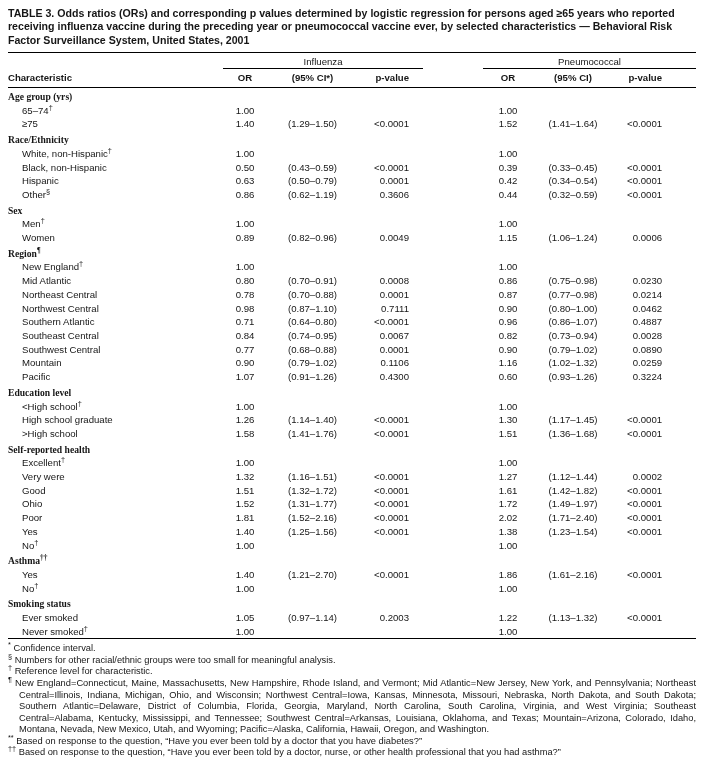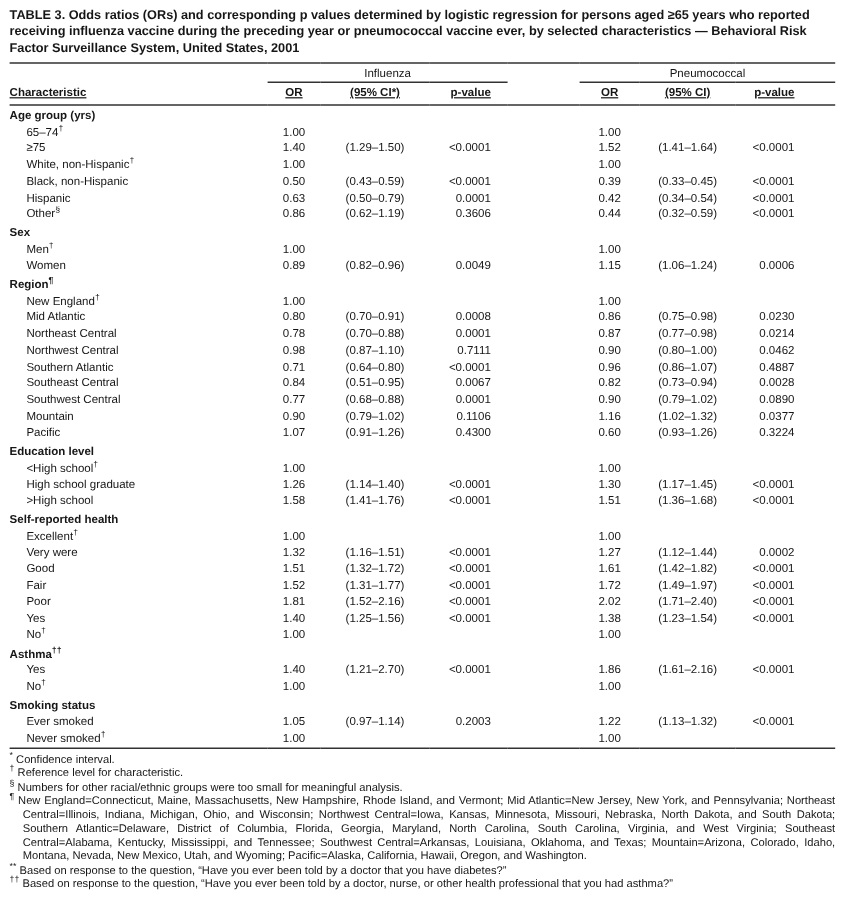--- a/index.html
+++ b/index.html
@@ -31,36 +31,36 @@
     font-weight: 400;
     text-align: center;
     border-bottom: 1px solid #000;
   }
   .header-row th {
     font-weight: 700;
     text-align: center;
     padding: 3px 2px 4px 2px;
     border-bottom: 1px solid #000;
     font-size: 9.6px;
-    text-decoration: underline;
   }
   .header-row th.h-char { text-align: left; padding-left: 0; }
   .header-row th.h-p  { text-align: right; padding-right: 14px; }
   .header-row th.h-p2 { text-align: right; padding-right: 34px; }
   tbody td {
     padding: 1px 2px;
     line-height: 1.22;
     vertical-align: bottom;
     white-space: nowrap;
     overflow: hidden;
   }
   tr.section-row td {
     font-weight: 700;
     padding-top: 3px;
     padding-left: 0;
+    font-family: Liberation Serif, serif;
   }
   td.c-label { padding-left: 14px; }
   td.c-or { text-align: center; }
   td.c-ci { text-align: center; }
   td.c-p  { text-align: right; padding-right: 14px; }
   td.c-p2 { padding-right: 34px; }
   sup { font-size: 7.3px; line-height: 0; }
   .footnotes {
     margin-top: 4px;
     font-size: 9.3px;
@@ -125,20 +125,23 @@
         <tr>
           <td class="c-label">≥75</td>
           <td class="c-or">1.40</td>
           <td class="c-ci">(1.29–1.50)</td>
           <td class="c-p">&lt;0.0001</td>
           <td class="c-spacer"></td>
           <td class="c-or">1.52</td>
           <td class="c-ci">(1.41–1.64)</td>
           <td class="c-p c-p2">&lt;0.0001</td>
         </tr>
+        <tr class="section-row">
+          <td colspan="8">Race/Ethnicity</td>
+        </tr>
         <tr>
           <td class="c-label">White, non-Hispanic<sup>†</sup></td>
           <td class="c-or">1.00</td>
           <td class="c-ci"></td>
           <td class="c-p"></td>
           <td class="c-spacer"></td>
           <td class="c-or">1.00</td>
           <td class="c-ci"></td>
           <td class="c-p c-p2"></td>
         </tr>
@@ -244,21 +247,21 @@
           <td class="c-ci">(0.64–0.80)</td>
           <td class="c-p">&lt;0.0001</td>
           <td class="c-spacer"></td>
           <td class="c-or">0.96</td>
           <td class="c-ci">(0.86–1.07)</td>
           <td class="c-p c-p2">0.4887</td>
         </tr>
         <tr>
           <td class="c-label">Southeast Central</td>
           <td class="c-or">0.84</td>
-          <td class="c-ci">(0.51–0.95)</td>
+          <td class="c-ci">(0.74–0.95)</td>
           <td class="c-p">0.0067</td>
           <td class="c-spacer"></td>
           <td class="c-or">0.82</td>
           <td class="c-ci">(0.73–0.94)</td>
           <td class="c-p c-p2">0.0028</td>
         </tr>
         <tr>
           <td class="c-label">Southwest Central</td>
           <td class="c-or">0.77</td>
           <td class="c-ci">(0.68–0.88)</td>
@@ -269,21 +272,21 @@
           <td class="c-p c-p2">0.0890</td>
         </tr>
         <tr>
           <td class="c-label">Mountain</td>
           <td class="c-or">0.90</td>
           <td class="c-ci">(0.79–1.02)</td>
           <td class="c-p">0.1106</td>
           <td class="c-spacer"></td>
           <td class="c-or">1.16</td>
           <td class="c-ci">(1.02–1.32)</td>
-          <td class="c-p c-p2">0.0377</td>
+          <td class="c-p c-p2">0.0259</td>
         </tr>
         <tr>
           <td class="c-label">Pacific</td>
           <td class="c-or">1.07</td>
           <td class="c-ci">(0.91–1.26)</td>
           <td class="c-p">0.4300</td>
           <td class="c-spacer"></td>
           <td class="c-or">0.60</td>
           <td class="c-ci">(0.93–1.26)</td>
           <td class="c-p c-p2">0.3224</td>
@@ -348,21 +351,21 @@
           <td class="c-label">Good</td>
           <td class="c-or">1.51</td>
           <td class="c-ci">(1.32–1.72)</td>
           <td class="c-p">&lt;0.0001</td>
           <td class="c-spacer"></td>
           <td class="c-or">1.61</td>
           <td class="c-ci">(1.42–1.82)</td>
           <td class="c-p c-p2">&lt;0.0001</td>
         </tr>
         <tr>
-          <td class="c-label">Fair</td>
+          <td class="c-label">Ohio</td>
           <td class="c-or">1.52</td>
           <td class="c-ci">(1.31–1.77)</td>
           <td class="c-p">&lt;0.0001</td>
           <td class="c-spacer"></td>
           <td class="c-or">1.72</td>
           <td class="c-ci">(1.49–1.97)</td>
           <td class="c-p c-p2">&lt;0.0001</td>
         </tr>
         <tr>
           <td class="c-label">Poor</td>
@@ -438,20 +441,20 @@
           <td class="c-spacer"></td>
           <td class="c-or">1.00</td>
           <td class="c-ci"></td>
           <td class="c-p c-p2"></td>
         </tr>
       </tbody>
   </table>
 
   <div class="footnotes">
       <div class="footnote"><sup>*</sup> Confidence interval.</div>
+      <div class="footnote"><sup>§</sup> Numbers for other racial/ethnic groups were too small for meaningful analysis.</div>
       <div class="footnote"><sup>†</sup> Reference level for characteristic.</div>
-      <div class="footnote"><sup>§</sup> Numbers for other racial/ethnic groups were too small for meaningful analysis.</div>
       <div class="footnote"><sup>¶</sup> New England=Connecticut, Maine, Massachusetts, New Hampshire, Rhode Island, and Vermont; Mid Atlantic=New Jersey, New York, and Pennsylvania; Northeast Central=Illinois, Indiana, Michigan, Ohio, and Wisconsin; Northwest Central=Iowa, Kansas, Minnesota, Missouri, Nebraska, North Dakota, and South Dakota; Southern Atlantic=Delaware, District of Columbia, Florida, Georgia, Maryland, North Carolina, South Carolina, Virginia, and West Virginia; Southeast Central=Alabama, Kentucky, Mississippi, and Tennessee; Southwest Central=Arkansas, Louisiana, Oklahoma, and Texas; Mountain=Arizona, Colorado, Idaho, Montana, Nevada, New Mexico, Utah, and Wyoming; Pacific=Alaska, California, Hawaii, Oregon, and Washington.</div>
       <div class="footnote"><sup>**</sup> Based on response to the question, “Have you ever been told by a doctor that you have diabetes?”</div>
       <div class="footnote"><sup>††</sup> Based on response to the question, “Have you ever been told by a doctor, nurse, or other health professional that you had asthma?”</div>
     </div>
 
 </div>
 
 </body></html>

